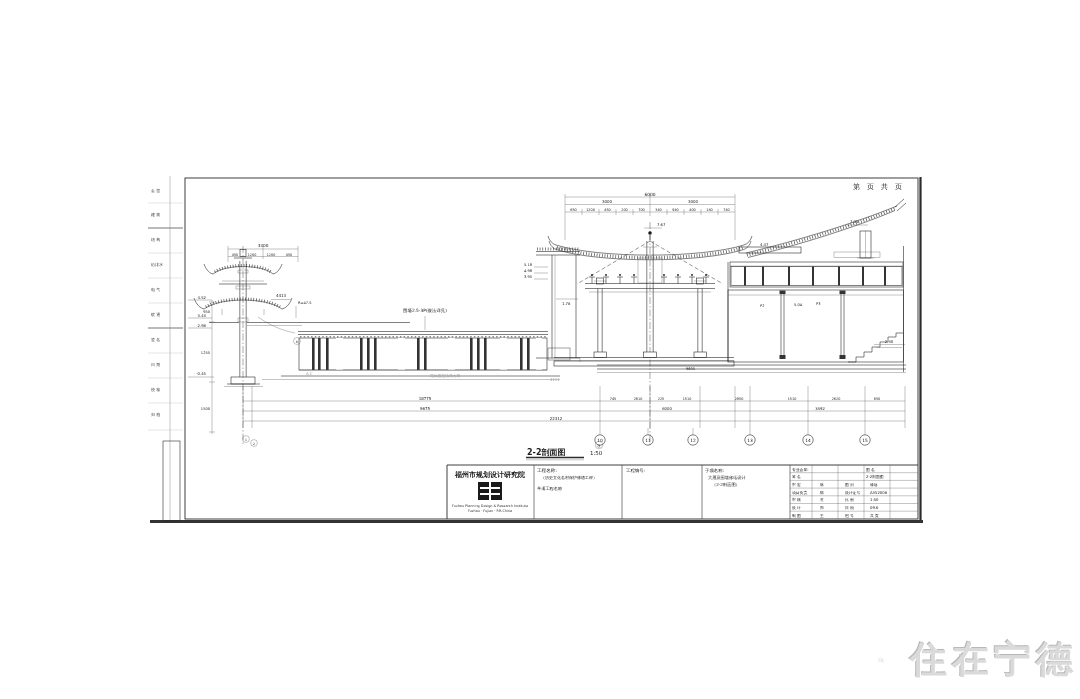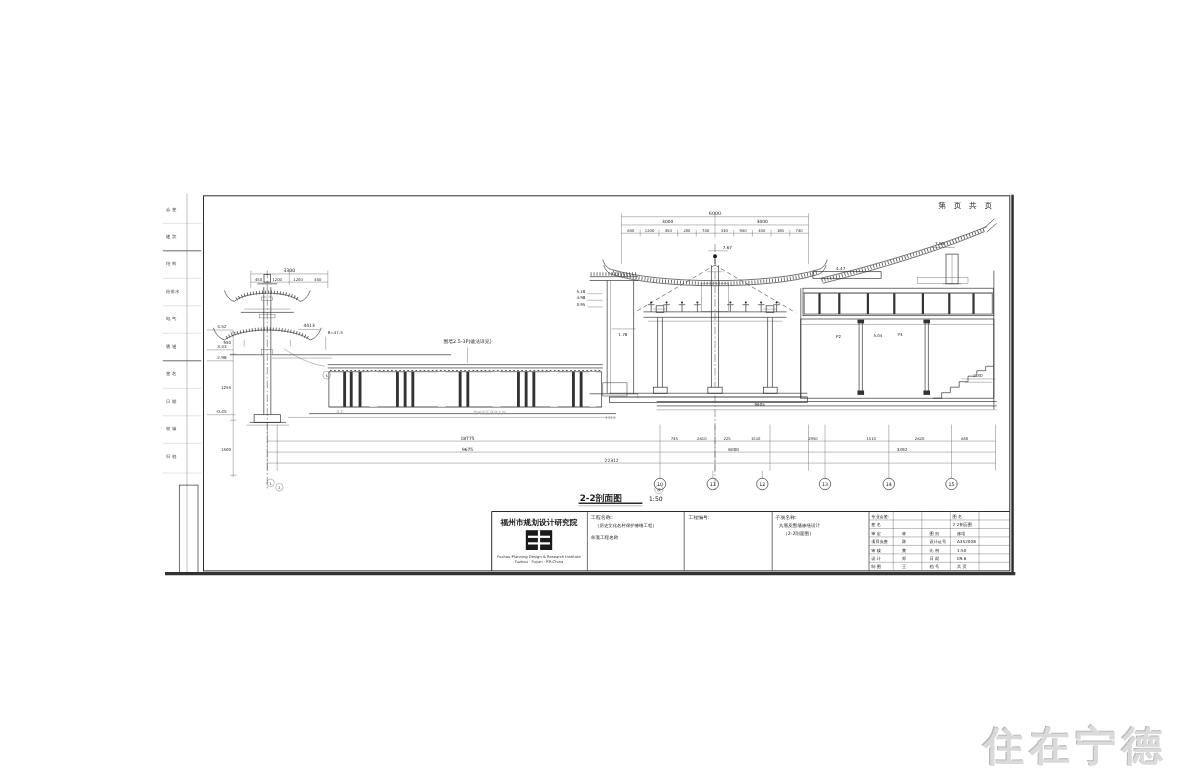--- a/index.html
+++ b/index.html
@@ -20,21 +20,21 @@
   .fillb{fill:#1a1a1a;stroke:none;}
   .fillg{fill:#333;stroke:none;}
   .fillw{fill:#ffffff;stroke:none;}
   svg text{fill:#1a1a1a;stroke:none;font-family:"DejaVu Sans","Liberation Sans",sans-serif;}
   .t3{font-size:3px}.t34{font-size:3.4px}.t36{font-size:3.6px}.t38{font-size:3.8px}
   .t4{font-size:4px}.t42{font-size:4.2px}.t44{font-size:4.4px}.t46{font-size:4.6px}.t55{font-size:5.5px}.t7{font-size:7px}.t8{font-size:8px}
   .mid{text-anchor:middle}.end{text-anchor:end}
   .gtx{fill:#999}.stx{fill:#444}
   .bold{font-weight:bold}
   #watermark{position:absolute;left:878px;top:628px;width:200px;height:64px;
-     display:flex;align-items:center;gap:26px;flex-direction:column;}
+     display:flex;align-items:center;gap:26px;}
   #watermark .wmtext{font-size:37px;font-weight:bold;letter-spacing:5px;color:#dadada;
      text-shadow:1px 1px 0 #ffffff,-1px -1px 0 #b8b8b8;white-space:nowrap;}
   #watermark svg{position:static;}
   #watermark svg *{stroke:#cbcbcb;stroke-width:3;fill:none;}
   #watermark svg .dot{fill:#cbcbcb;stroke:none;}
 </style>
 </head>
 <body>
 
 <svg width="1080" height="699" viewBox="0 0 1080 699">

